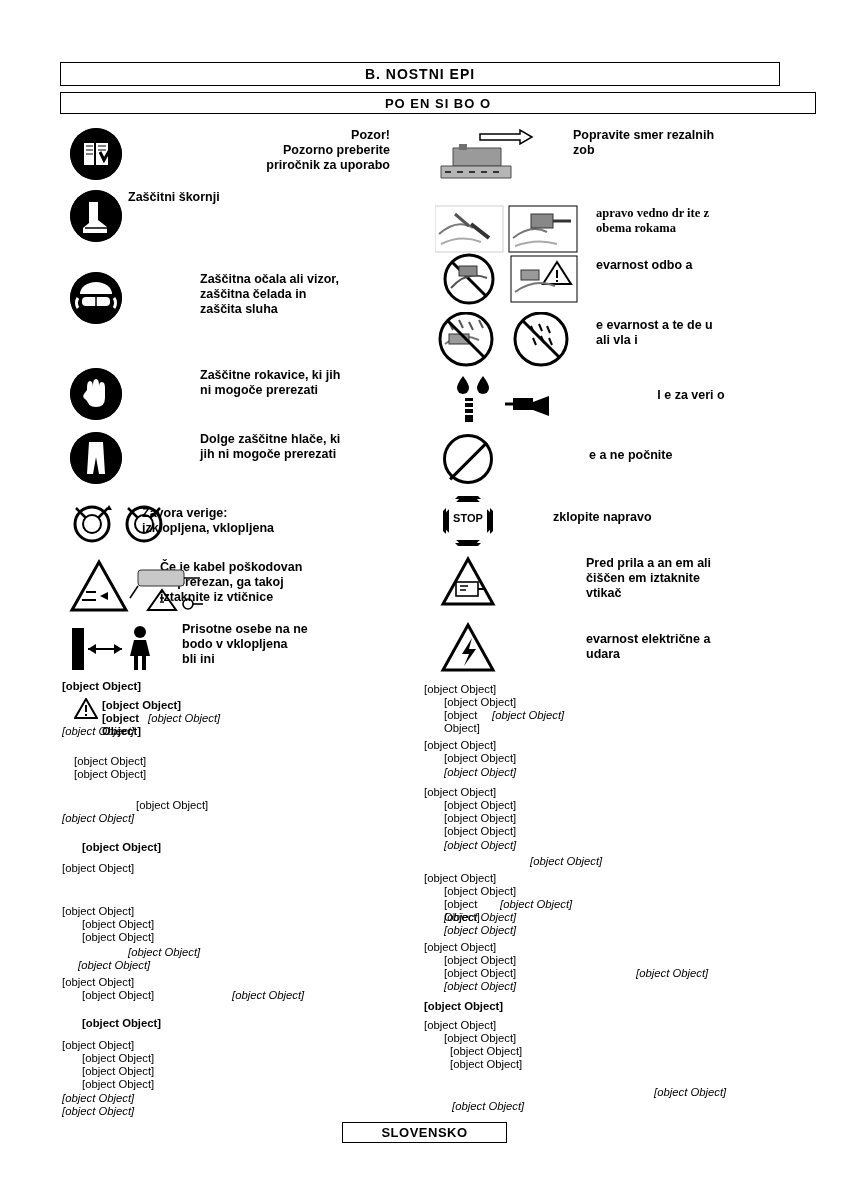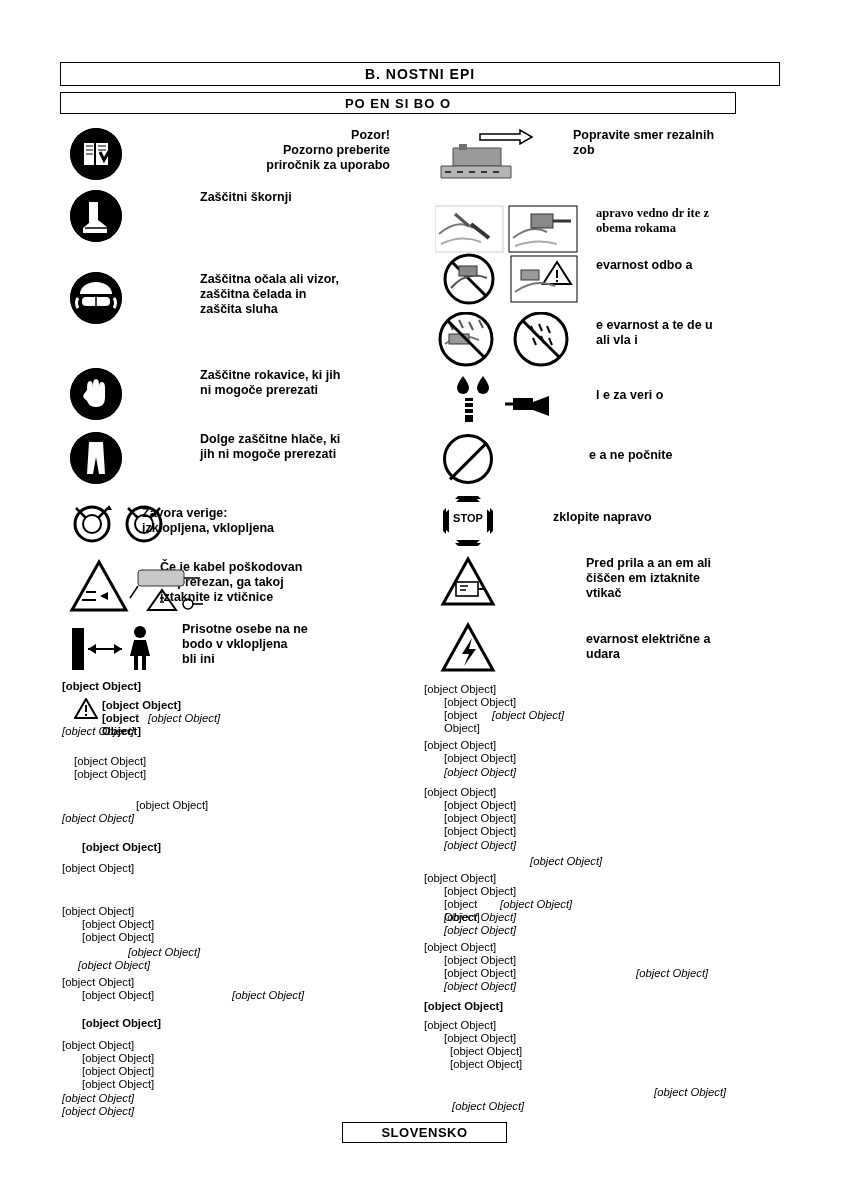--- a/index.html
+++ b/index.html
@@ -16,21 +16,21 @@
   
   .bar{
     position:absolute;
     border:1px solid #000;
     box-sizing:border-box;
     display:flex;align-items:center;justify-content:center;
     font-weight:bold;
     letter-spacing:1px;
   }
   #bar1{left:60px;top:62px;width:720px;height:24px;font-size:14px;}
-  #bar2{left:60px;top:92px;width:676px;height:22px;font-size:13px;}
+  #bar2{left:60px;top:92px;width:756px;height:22px;font-size:13px;}
   .sym-row{position:absolute;display:flex;align-items:flex-start;}
   .ico{width:58px;height:58px;flex:0 0 58px;position:relative;}
   .ico-wide{width:130px;height:58px;flex:0 0 130px;position:relative;}
   .sym-txt{font-size:12.5px;line-height:15px;font-weight:bold;}
 
   
   .disc{
     width:52px;height:52px;border-radius:50%;
     background:#000;position:relative;overflow:hidden;
   }
@@ -109,21 +109,21 @@
   <div class="sym-row" style="left:70px;top:190px;">
     <div class="ico">
       <div class="disc">
         <svg class="g" viewBox="0 0 52 52">
           <circle cx="26" cy="26" r="26" fill="#000"></circle>
           <path d="M19 12 l9 0 l0 18 l9 7 l0 6 l-24 0 l0 -5 l6 -5 z" fill="#fff"></path>
           <path d="M15 38 l22 0" stroke="#000" stroke-width="1.4"></path>
         </svg>
       </div>
     </div>
-    <div class="sym-txt" style="margin-left:72px;width:190px;">
+    <div class="sym-txt" style="width:190px;">
       <div>Zaščitni škornji</div>
     </div>
   </div>
 
   <div class="sym-row" style="left:70px;top:272px;">
     <div class="ico">
       <div class="disc">
         <svg class="g" viewBox="0 0 52 52">
           <circle cx="26" cy="26" r="26" fill="#000"></circle>
           <path d="M10 22 a16 12 0 0 1 32 0 z" fill="#fff"></path>
@@ -311,21 +311,21 @@
       <svg width="145" height="56" viewBox="0 0 145 56">
         <path d="M28 4 q6 8 6 12 a6 6 0 0 1 -12 0 q0 -4 6 -12 z" fill="#000"></path>
         <path d="M48 4 q6 8 6 12 a6 6 0 0 1 -12 0 q0 -4 6 -12 z" fill="#000"></path>
         <path d="M30 26 l8 0 l0 24 l-8 0 z" fill="#000"></path>
         <path d="M26 30 l16 0 M26 36 l16 0 M26 42 l16 0" stroke="#fff" stroke-width="2"></path>
         <path d="M78 26 l20 0 l0 12 l-20 0 z" fill="#000"></path>
         <path d="M98 30 l16 -6 l0 20 l-16 -6 z" fill="#000"></path>
         <path d="M70 32 l8 0" stroke="#000" stroke-width="3"></path>
       </svg>
     </div>
-    <div class="sym-txt" style="margin-left:16px;margin-top:16px;width:190px;">
+    <div class="sym-txt" style="margin-left:16px;margin-top:16px;width:190px;text-align:center;">
       <div>l e za veri o</div>
     </div>
   </div>
 
   <div class="sym-row" style="left:443px;top:434px;">
     <div class="ico">
       <div class="circ-out">
           <div class="slash"></div>
         </div>
     </div>

